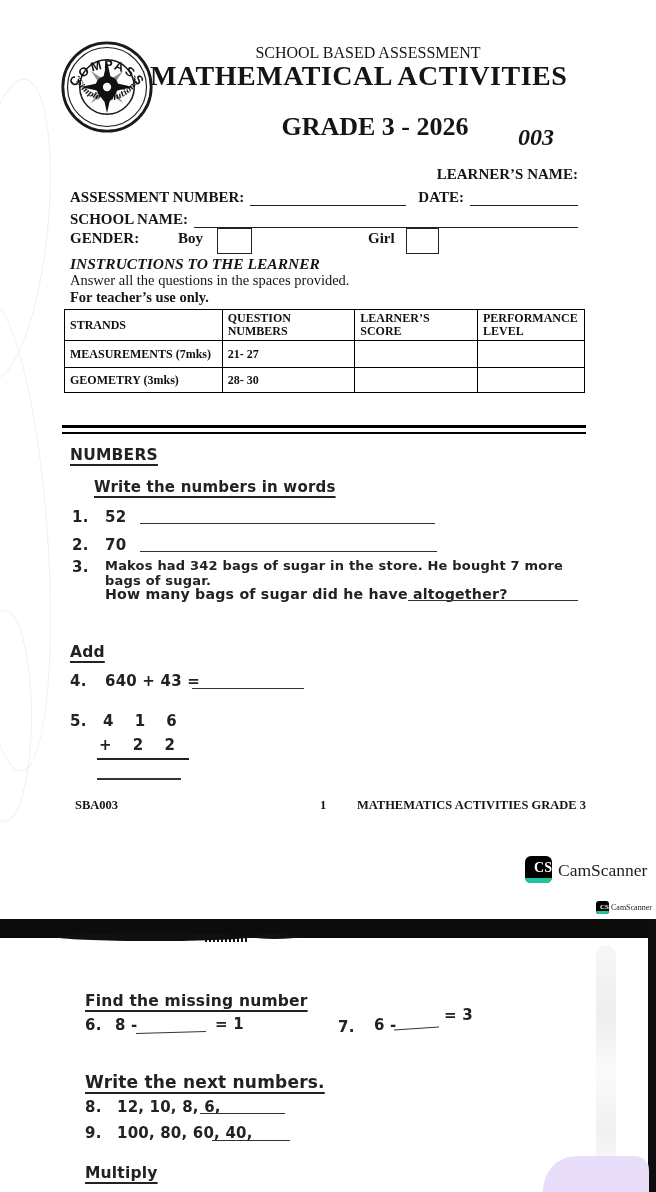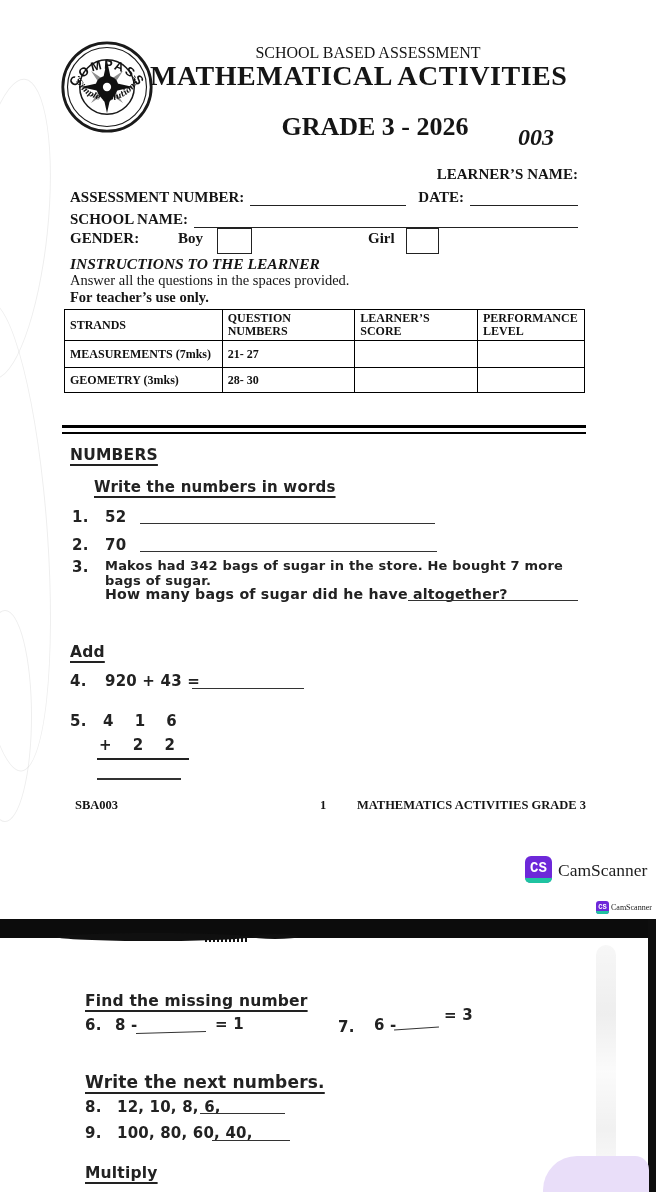--- a/index.html
+++ b/index.html
@@ -22,22 +22,22 @@
   .bl{position:absolute;border-bottom:1.6px solid #333;height:0;}
   
   table.score{position:absolute;left:64px;top:309px;width:521px;border-collapse:collapse;
               font-family:"Liberation Serif",serif;font-weight:bold;font-size:12px;color:#111;}
   table.score td,table.score th{border:1.6px solid #000;text-align:left;padding:2px 5px;vertical-align:middle;line-height:1.1;}
   .dblrule{position:absolute;left:62px;top:425px;width:524px;height:4px;
            border-top:3px solid #000;border-bottom:2.5px solid #000;}
   
   .cbox{position:absolute;border:1.8px solid #222;background:#fff;}
   
-  .cs{position:absolute;background:#6d28d9;color:#fff;border-radius:6px;display:flex;
-      align-items:center;justify-content:center;font-family:Liberation Mono, monospace;font-weight:bold;}
+  .cs{position:absolute;background:#000000;color:#fff;border-radius:6px;display:flex;
+      align-items:center;justify-content:flex-end;font-family:Liberation Serif, serif;font-weight:bold;}
   .cs::after{content:"";position:absolute;bottom:0;left:0;right:0;height:5px;background:#1fc3a1;border-radius:0 0 6px 6px;}
   .cs-sm::after{height:3px;border-radius:0 0 3px 3px;}
   
   .bar{position:absolute;left:0;top:919px;width:656px;height:19px;background:#0c0c0c;}
   .blob{position:absolute;background:#101010;border-radius:50%;}
   
   .strip{position:absolute;left:648px;top:919px;width:8px;height:273px;background:#0e0e0e;}
   .smudge{position:absolute;left:596px;top:945px;width:20px;height:230px;
           background:linear-gradient(180deg,rgba(0,0,0,.06),rgba(0,0,0,.12) 30%,rgba(0,0,0,.03) 55%,rgba(0,0,0,.10) 80%,rgba(0,0,0,.04));
           opacity:.55;border-radius:10px;}
@@ -146,21 +146,21 @@
     <div class="abs school q" style="left:105px;top:536px;">70</div>
     <div class="bl" style="left:140px;top:551px;width:297px;"></div>
 
     <div class="abs school q" style="left:72px;top:558px;">3.</div>
     <div class="abs school" style="left:105px;top:558px;width:480px;font-size:13px;font-weight:600;">Makos had 342 bags of sugar in the store. He bought 7 more bags of sugar.</div>
     <div class="abs school" style="left:105px;top:586px;font-size:14.2px;font-weight:600;">How many bags of sugar did he have altogether?</div>
     <div class="bl" style="left:408px;top:600px;width:170px;"></div>
 
     <div class="abs school uh" style="left:70px;top:643px;font-size:15.5px;">Add</div>
     <div class="abs school q" style="left:70px;top:672px;">4.</div>
-    <div class="abs school q" style="left:105px;top:672px;">920 + 43 =</div>
+    <div class="abs school q" style="left:105px;top:672px;">640 + 43 =</div>
     <div class="bl" style="left:192px;top:688px;width:112px;"></div>
 
     <div class="abs school q" style="left:70px;top:712px;">5.</div>
     <div class="abs school q" style="left:103px;top:712px;letter-spacing:8px;">4 1 6</div>
     <div class="abs school q" style="left:99px;top:736px;letter-spacing:8px;">+ 2 2</div>
     <div class="abs" style="left:97px;top:758px;width:92px;height:2px;background:#222;"></div>
     <div class="abs" style="left:97px;top:778px;width:84px;height:1.6px;background:#333;"></div>
 
     <div class="abs serifb" style="left:75px;top:798px;font-size:12.5px;">SBA003</div>
     <div class="abs serifb" style="left:320px;top:798px;font-size:12.5px;">1</div>

